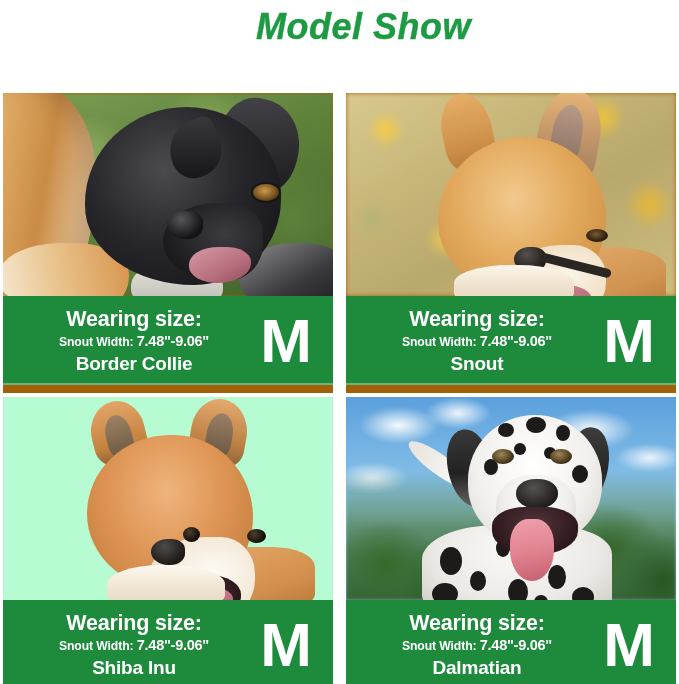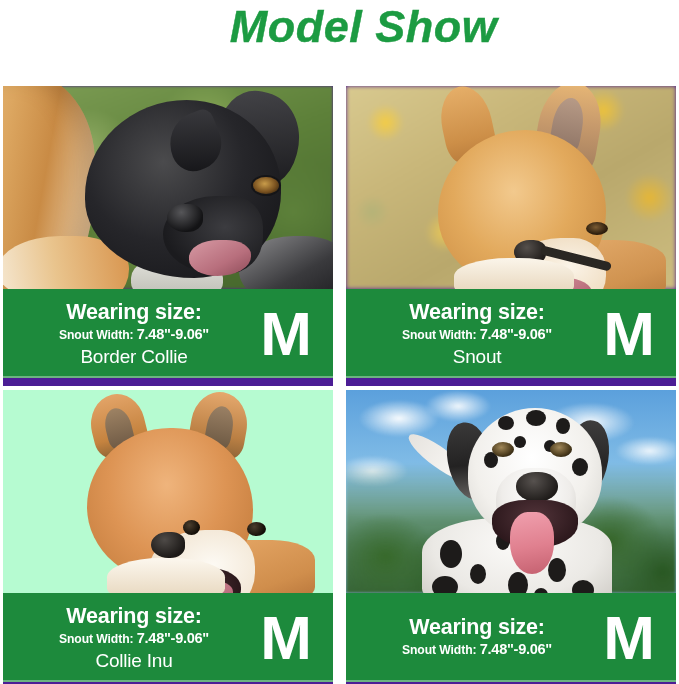--- a/index.html
+++ b/index.html
@@ -21,21 +21,21 @@
 
   
   .header {
     width: 100%;
     padding-top: 2px;
     text-align: center;
   }
 
   .title {
     font-family: "Liberation Sans", sans-serif;
-    font-size: 45px;
+    font-size: 36px;
     line-height: 50px;
     font-weight: bold;
     font-style: italic;
     color: #1c9b42;
     letter-spacing: 0.5px;
     padding-left: 48px;
     -webkit-text-stroke: 0.4px #1c9b42;
   }
 
   .subtitle {
@@ -62,21 +62,22 @@
     grid-template-rows: 292px 292px;
     column-gap: 13px;
     row-gap: 12px;
   }
 
   .panel {
     position: relative;
     width: 330px;
     height: 300px;
     overflow: hidden;
-    background: #4c1d95;
+    background: #a16207;
+    margin-top: 7px;
   }
 
   .photo {
     position: absolute;
     left: 0; top: 0;
     width: 330px;
     height: 203px;
     overflow: hidden;
   }
 
@@ -122,21 +123,21 @@
   }
   .snout .measure {
     font-size: 14.6px;
     letter-spacing: -0.3px;
   }
 
   .breed {
     color: #ffffff;
     font-size: 19px;
     line-height: 23px;
-    font-weight: normal;
+    font-weight: bold;
     letter-spacing: -0.2px;
     white-space: nowrap;
   }
 
   .size-letter {
     position: absolute;
     right: 22px;
     top: 50%;
     transform: translateY(-50%);
     color: #ffffff;
@@ -645,21 +646,21 @@
         </div>
         <div class="shiba-chest"></div>
       </div>
       <div class="label-bar">
         <div class="label-text">
           <div class="wearing">Wearing size:</div>
           <div class="snout">
             <span>Snout Width:</span>
             <span class="measure">7.48"-9.06"</span>
           </div>
-          <div class="breed">Collie Inu</div>
+          <div class="breed">Shiba Inu</div>
         </div>
         <div class="size-letter">M</div>
         <div class="bar-seam"></div>
       </div>
     </div>
 
     <div class="panel">
       <div class="photo">
         <div class="bg-dalm"></div>
         <div class="dalm-clouds"></div>
@@ -693,20 +694,21 @@
         <div class="dalm-mouth"></div>
         <div class="dalm-tongue"></div>
       </div>
       <div class="label-bar">
         <div class="label-text">
           <div class="wearing">Wearing size:</div>
           <div class="snout">
             <span>Snout Width:</span>
             <span class="measure">7.48"-9.06"</span>
           </div>
+          <div class="breed">Dalmatian</div>
         </div>
         <div class="size-letter">M</div>
         <div class="bar-seam"></div>
       </div>
     </div>
 
   </div>
 </div>
 
 </body></html>

